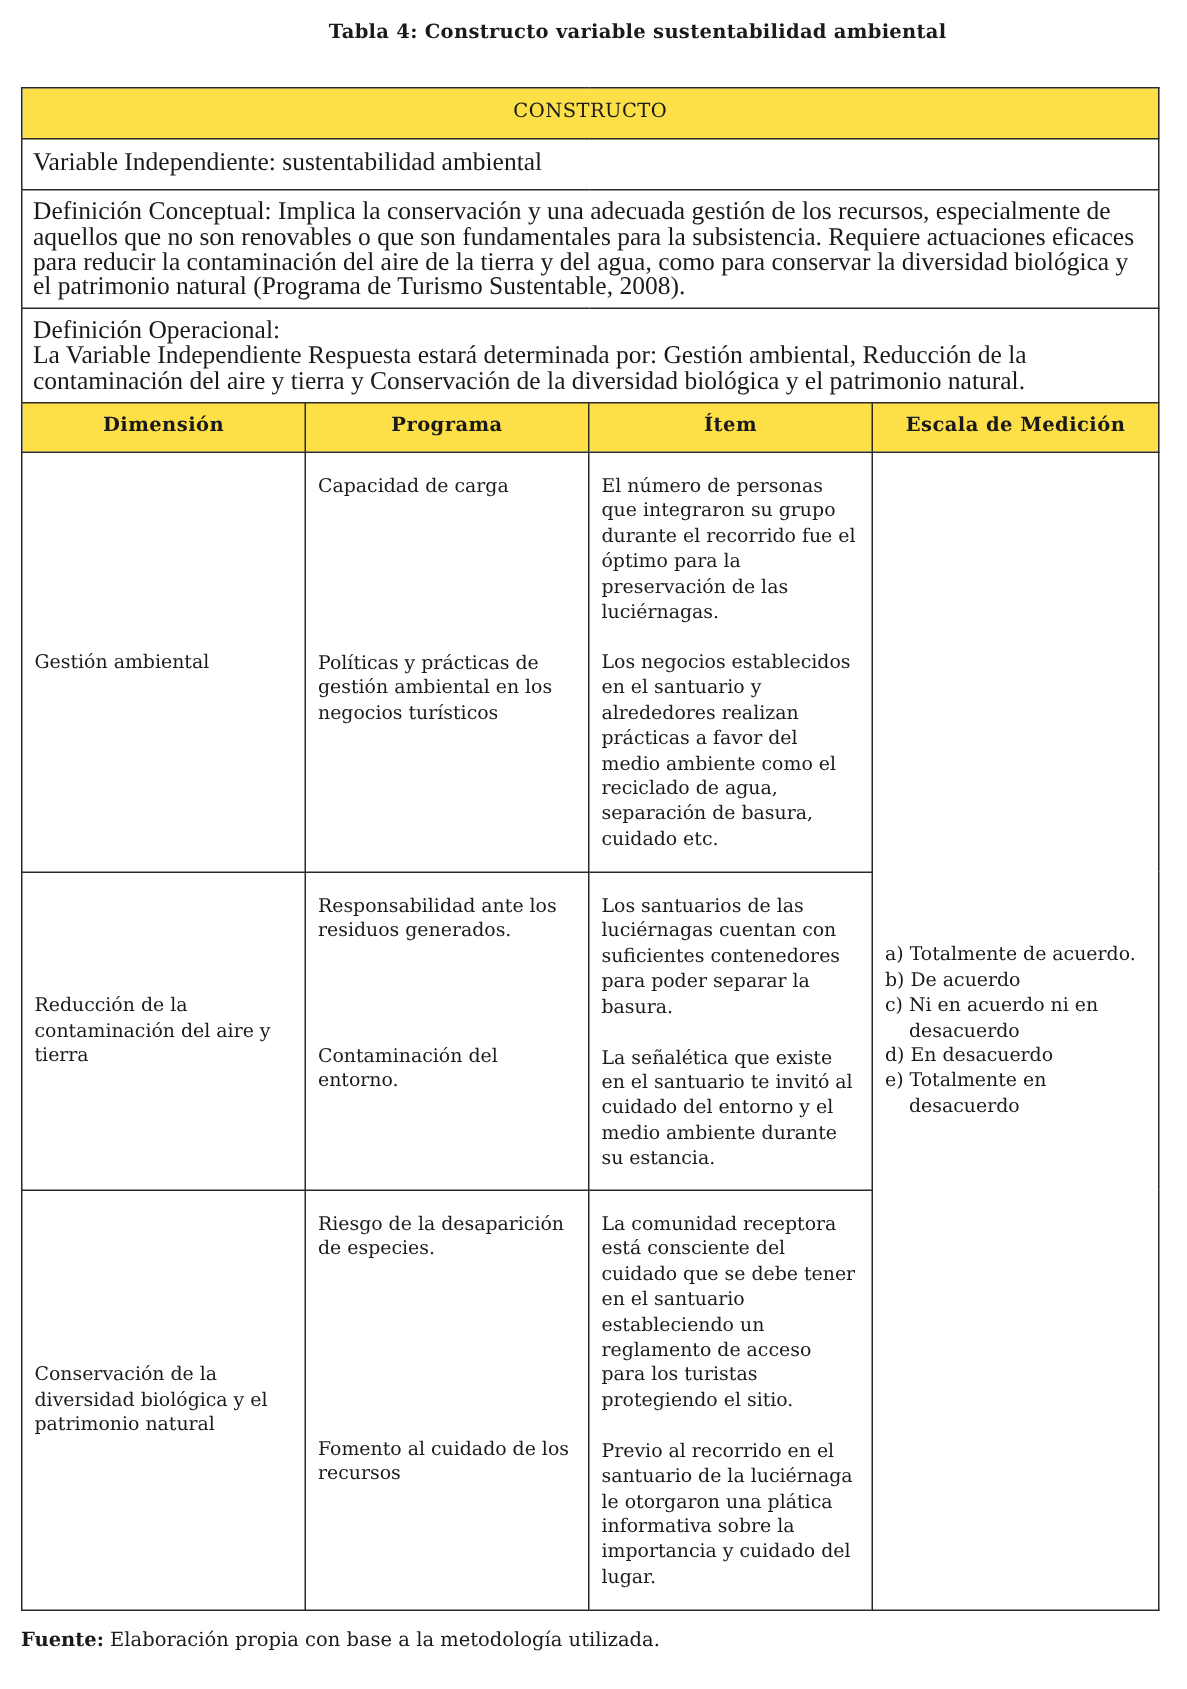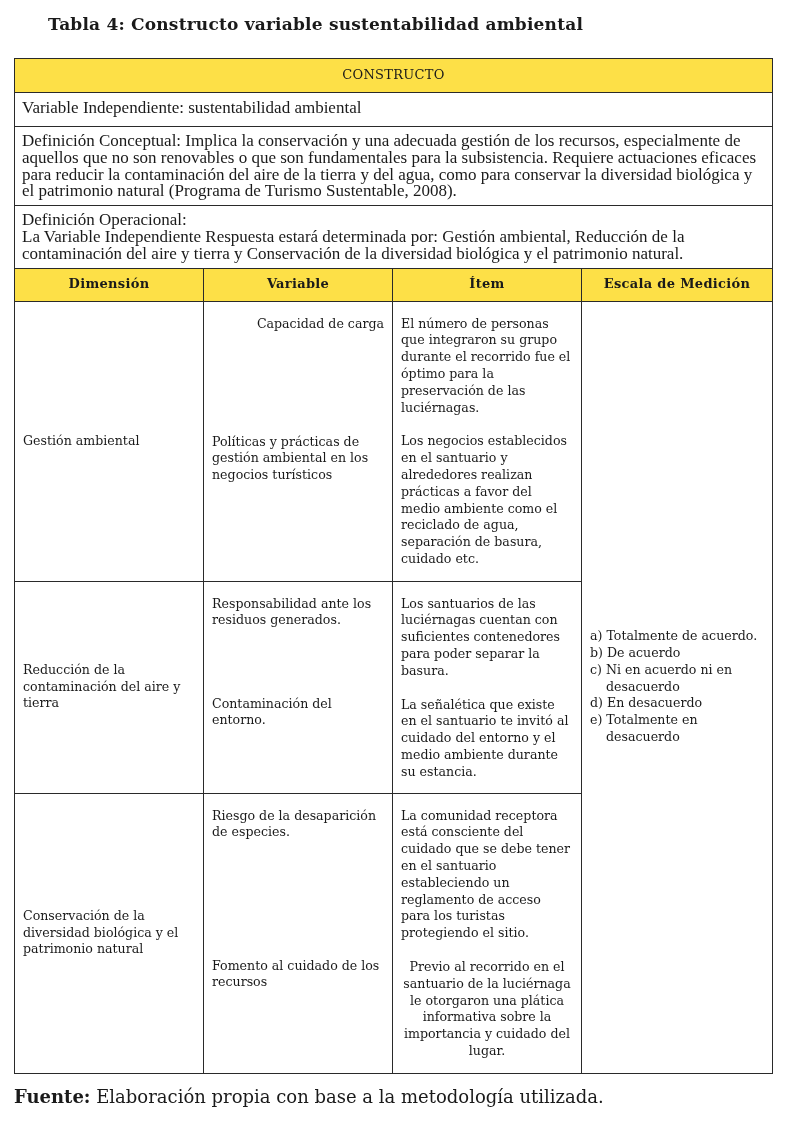--- a/index.html
+++ b/index.html
@@ -1,34 +1,34 @@
 <!DOCTYPE html>
 <html><head>
 <meta charset="utf-8">
 <style>
   html, body { margin:0; padding:0; background:#ffffff; }
   body { width:791px; height:1126px; position:relative; overflow:hidden;
          font-family:"DejaVu Serif","Liberation Serif",serif; color:#1a1a1a; }
-  .title { position:absolute; top:14px; left:0; width:631px; text-align:center;
-           font-size:17px; font-weight:bold; letter-spacing:0.2px; }
+  .title { position:absolute; top:14px; left:0; width:631px; text-align:right;
+           font-size:13px; font-weight:bold; letter-spacing:0.2px; }
   .tbl { position:absolute; left:14px; top:58px; width:758px; border-collapse:collapse;
          table-layout:fixed; font-size:12.6px; line-height:16.8px; }
   .tbl td, .tbl th { border:1.3px solid #2a2a2a; vertical-align:top; padding:0; }
   .hdr { background:#fde047; }
   .constructo { height:33px; text-align:center; vertical-align:middle !important;
                 font-weight:normal; font-size:13px; letter-spacing:0.3px; }
   .full { padding:6px 7px 5px 7px !important; font-family:"Liberation Serif",serif; font-size:17px; line-height:16.8px; }
   .colhead th { height:32px; vertical-align:middle; font-weight:bold; font-size:13px; letter-spacing:0.3px;margin-top:23px; }
   .dim { vertical-align:middle !important; padding:0 8px !important; }
   .ind { padding:14px 8px 0 8px; }
   .item { padding:14px 8px 0 8px; }
   .scale { vertical-align:middle !important; padding:0 8px !important; }
   .scale ul { list-style:none; margin:0; padding:0; }
   .scale li { padding-left:16px; text-indent:-16px; }
-  .fuente { position:absolute; left:14px; top:1086px; font-size:18px; }
+  .fuente { position:absolute; left:14px; top:1086px; font-size:13px; }
   .fuente b { font-weight:bold; }
 </style>
 </head>
 <body>
 
 <div class="title">Tabla 4: Constructo variable sustentabilidad ambiental</div>
 
 <table class="tbl">
   <colgroup>
     <col style="width:189px">
@@ -47,29 +47,29 @@
     <td colspan="4" class="full">Definición Conceptual: Implica la conservación y una adecuada gestión de los recursos, especialmente de aquellos que no son renovables o que son fundamentales para la subsistencia. Requiere actuaciones eficaces para reducir la contaminación del aire de la tierra y del agua, como para conservar la diversidad biológica y el patrimonio natural (Programa de Turismo Sustentable, 2008).</td>
   </tr>
   <tr>
     <td colspan="4" class="full">
       <div>Definición Operacional:</div>
       <div>La Variable Independiente Respuesta estará determinada por: Gestión ambiental, Reducción de la contaminación del aire y tierra y Conservación de la diversidad biológica y el patrimonio natural.</div>
     </td>
   </tr>
   <tr class="colhead hdr">
     <th>Dimensión</th>
-    <th>Variable</th>
+    <th>Programa</th>
     <th>Ítem</th>
     <th>Escala de Medición</th>
   </tr>
 
   <tr style="height:280px;">
     <td class="dim">Gestión ambiental</td>
     <td>
-      <div class="ind" style="height:104px;text-align:right;">Capacidad de carga</div>
+      <div class="ind" style="height:104px;">Capacidad de carga</div>
       <div class="ind" style="padding-top:14px;">Políticas y prácticas de gestión ambiental en los negocios turísticos</div>
     </td>
     <td>
       <div class="item">El número de personas que integraron su grupo durante el recorrido fue el óptimo para la preservación de las luciérnagas.</div>
       <div class="item" style="padding-top:17px;">Los negocios establecidos en el santuario y alrededores realizan prácticas a favor del medio ambiente como el reciclado de agua, separación de basura, cuidado etc.</div>
     </td>
     <td rowspan="3" class="scale">
       <ul>
         <li>a) Totalmente de acuerdo.</li>
         <li>b) De acuerdo</li>
@@ -93,19 +93,19 @@
   </tr>
 
   <tr style="height:280px;">
     <td class="dim">Conservación de la diversidad biológica y el patrimonio natural</td>
     <td>
       <div class="ind" style="height:136px;">Riesgo de la desaparición de especies.</div>
       <div class="ind" style="padding-top:14px;">Fomento al cuidado de los recursos</div>
     </td>
     <td>
       <div class="item">La comunidad receptora está consciente del cuidado que se debe tener en el santuario estableciendo un reglamento de acceso para los turistas protegiendo el sitio.</div>
-      <div class="item" style="padding-top:17px;text-align:center;">Previo al recorrido en el santuario de la luciérnaga le otorgaron una plática informativa sobre la importancia y cuidado del lugar.</div>
+      <div class="item" style="padding-top:17px;">Previo al recorrido en el santuario de la luciérnaga le otorgaron una plática informativa sobre la importancia y cuidado del lugar.</div>
     </td>
   </tr>
 </tbody>
   </table>
 
 <div class="fuente"><b>Fuente:</b><span> Elaboración propia con base a la metodología utilizada.</span></div>
 
 </body></html>

